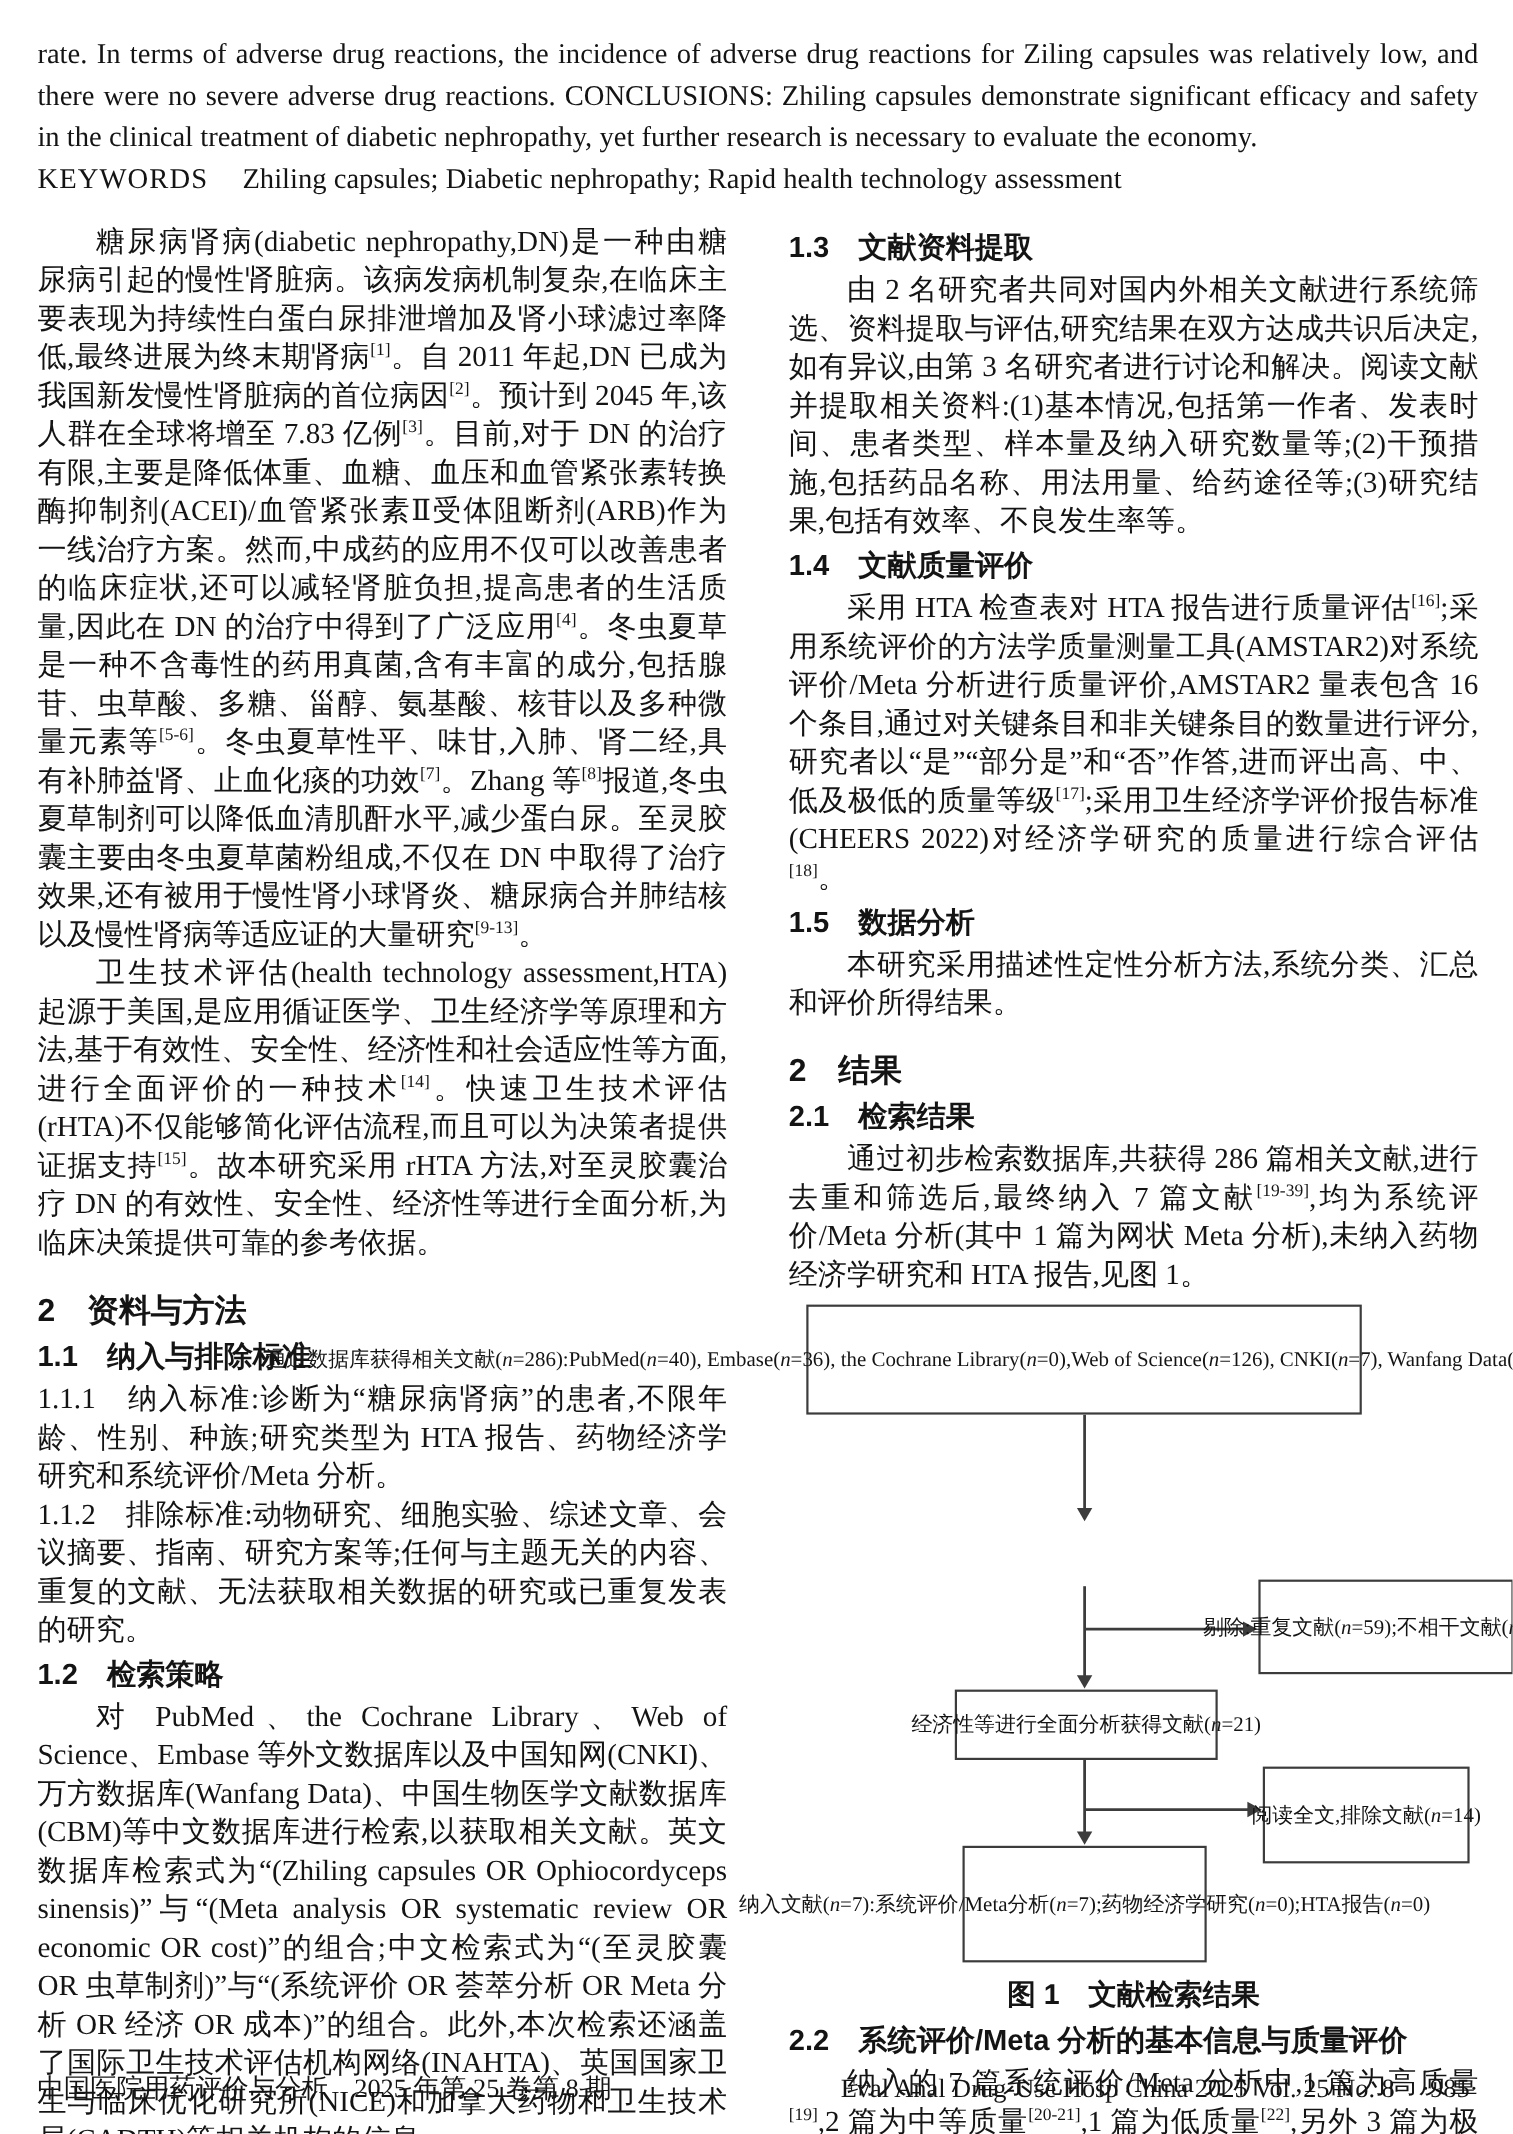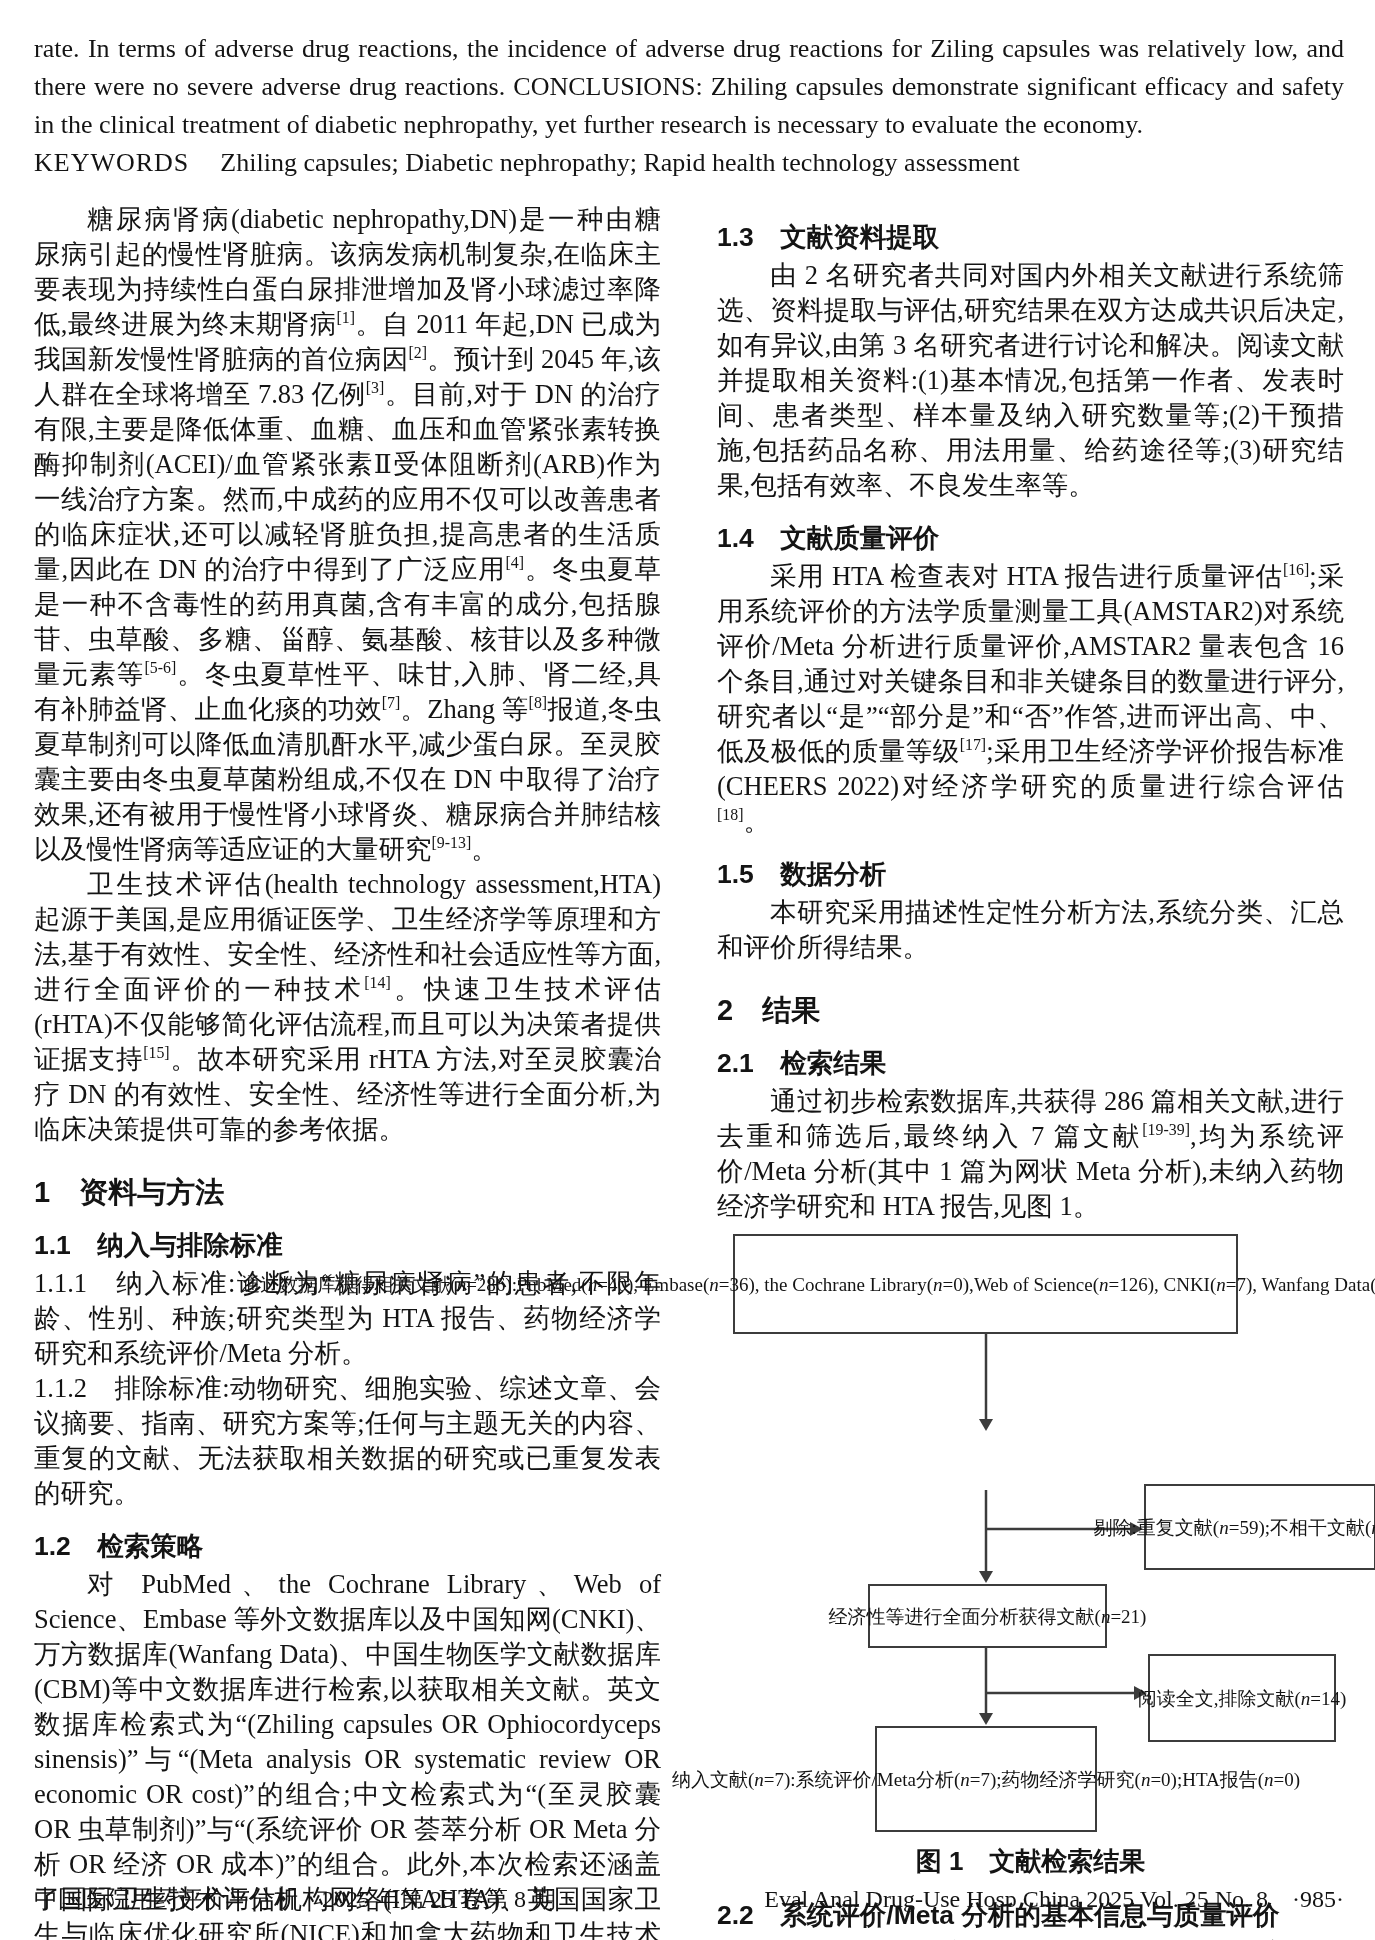--- a/index.html
+++ b/index.html
@@ -11,21 +11,21 @@
   .keywords-line{margin:0;font-size:26px;line-height:38px;}
   .kw-label{font-weight:normal;margin-right:31px;letter-spacing:1px;}
   
   .columns{display:flex;gap:56px;margin-top:20px;}
   .col{width:627px;font-size:26.5px;line-height:35px;text-align:justify;text-justify:inter-ideograph;}
   .para{margin:0;}
   .indent{text-indent:2em;}
   .h1{font-family:"Liberation Sans","DejaVu Sans",sans-serif;font-weight:bold;
       font-size:29px;line-height:36px;margin:27px 0 5px;text-align:left;}
   .h2{font-family:"Liberation Sans","DejaVu Sans",sans-serif;font-weight:bold;
-      font-size:26.5px;line-height:34px;margin:18px 0 4px;text-align:left;}
+      font-size:26.5px;line-height:34px;margin:6px 0 4px;text-align:left;}
   sup{font-size:0.6em;line-height:0;vertical-align:super;}
   
   .flow{position:relative;width:627px;height:648px;margin:8px 0 4px 0;
         font-family:"Liberation Serif","DejaVu Serif",serif;}
   .flow svg{position:absolute;left:0;top:0;}
   .fbox{position:absolute;border:2px solid #3c3c3c;box-sizing:border-box;background:#fff;
         display:flex;flex-direction:row;justify-content:center;align-items:center;
         text-align:center;font-size:19px;line-height:23px;padding:2px 3px;}
   .fline{white-space:nowrap;}
   .b1{left:16px;top:2px;width:505px;height:100px;}
@@ -52,21 +52,21 @@
     <p class="keywords-line">
       <span class="kw-label">KEYWORDS</span><span>Zhiling capsules; Diabetic nephropathy; Rapid health technology assessment</span>
     </p>
   </header>
 
   <div class="columns">
 
     <div class="col">
       <p class="para indent">糖尿病肾病(diabetic nephropathy,DN)是一种由糖尿病引起的慢性肾脏病。该病发病机制复杂,在临床主要表现为持续性白蛋白尿排泄增加及肾小球滤过率降低,最终进展为终末期肾病<sup>[1]</sup>。自 2011 年起,DN 已成为我国新发慢性肾脏病的首位病因<sup>[2]</sup>。预计到 2045 年,该人群在全球将增至 7.83 亿例<sup>[3]</sup>。目前,对于 DN 的治疗有限,主要是降低体重、血糖、血压和血管紧张素转换酶抑制剂(ACEI)/血管紧张素Ⅱ受体阻断剂(ARB)作为一线治疗方案。然而,中成药的应用不仅可以改善患者的临床症状,还可以减轻肾脏负担,提高患者的生活质量,因此在 DN 的治疗中得到了广泛应用<sup>[4]</sup>。冬虫夏草是一种不含毒性的药用真菌,含有丰富的成分,包括腺苷、虫草酸、多糖、甾醇、氨基酸、核苷以及多种微量元素等<sup>[5-6]</sup>。冬虫夏草性平、味甘,入肺、肾二经,具有补肺益肾、止血化痰的功效<sup>[7]</sup>。Zhang 等<sup>[8]</sup>报道,冬虫夏草制剂可以降低血清肌酐水平,减少蛋白尿。至灵胶囊主要由冬虫夏草菌粉组成,不仅在 DN 中取得了治疗效果,还有被用于慢性肾小球肾炎、糖尿病合并肺结核以及慢性肾病等适应证的大量研究<sup>[9-13]</sup>。</p>
       <p class="para indent">卫生技术评估(health technology assessment,HTA)起源于美国,是应用循证医学、卫生经济学等原理和方法,基于有效性、安全性、经济性和社会适应性等方面,进行全面评价的一种技术<sup>[14]</sup>。快速卫生技术评估(rHTA)不仅能够简化评估流程,而且可以为决策者提供证据支持<sup>[15]</sup>。故本研究采用 rHTA 方法,对至灵胶囊治疗 DN 的有效性、安全性、经济性等进行全面分析,为临床决策提供可靠的参考依据。</p>
-      <h2 class="h1">1　资料与方法</h2>
+      <h2 class="h1">2　资料与方法</h2>
       <h3 class="h2">1.1　纳入与排除标准</h3>
       <p class="para">1.1.1　纳入标准:诊断为“糖尿病肾病”的患者,不限年龄、性别、种族;研究类型为 HTA 报告、药物经济学研究和系统评价/Meta 分析。</p>
       <p class="para">1.1.2　排除标准:动物研究、细胞实验、综述文章、会议摘要、指南、研究方案等;任何与主题无关的内容、重复的文献、无法获取相关数据的研究或已重复发表的研究。</p>
       <h3 class="h2">1.2　检索策略</h3>
       <p class="para indent">对 PubMed、the Cochrane Library、Web of Science、Embase 等外文数据库以及中国知网(CNKI)、万方数据库(Wanfang Data)、中国生物医学文献数据库(CBM)等中文数据库进行检索,以获取相关文献。英文数据库检索式为“(Zhiling capsules OR Ophiocordyceps sinensis)”与“(Meta analysis OR systematic review OR economic OR cost)”的组合;中文检索式为“(至灵胶囊 OR 虫草制剂)”与“(系统评价 OR 荟萃分析 OR Meta 分析 OR 经济 OR 成本)”的组合。此外,本次检索还涵盖了国际卫生技术评估机构网络(INAHTA)、英国国家卫生与临床优化研究所(NICE)和加拿大药物和卫生技术局(CADTH)等相关机构的信息。</p>
     </div>
 
     <div class="col">
       <h3 class="h2">1.3　文献资料提取</h3>
       <p class="para indent">由 2 名研究者共同对国内外相关文献进行系统筛选、资料提取与评估,研究结果在双方达成共识后决定,如有异议,由第 3 名研究者进行讨论和解决。阅读文献并提取相关资料:(1)基本情况,包括第一作者、发表时间、患者类型、样本量及纳入研究数量等;(2)干预措施,包括药品名称、用法用量、给药途径等;(3)研究结果,包括有效率、不良发生率等。</p>

